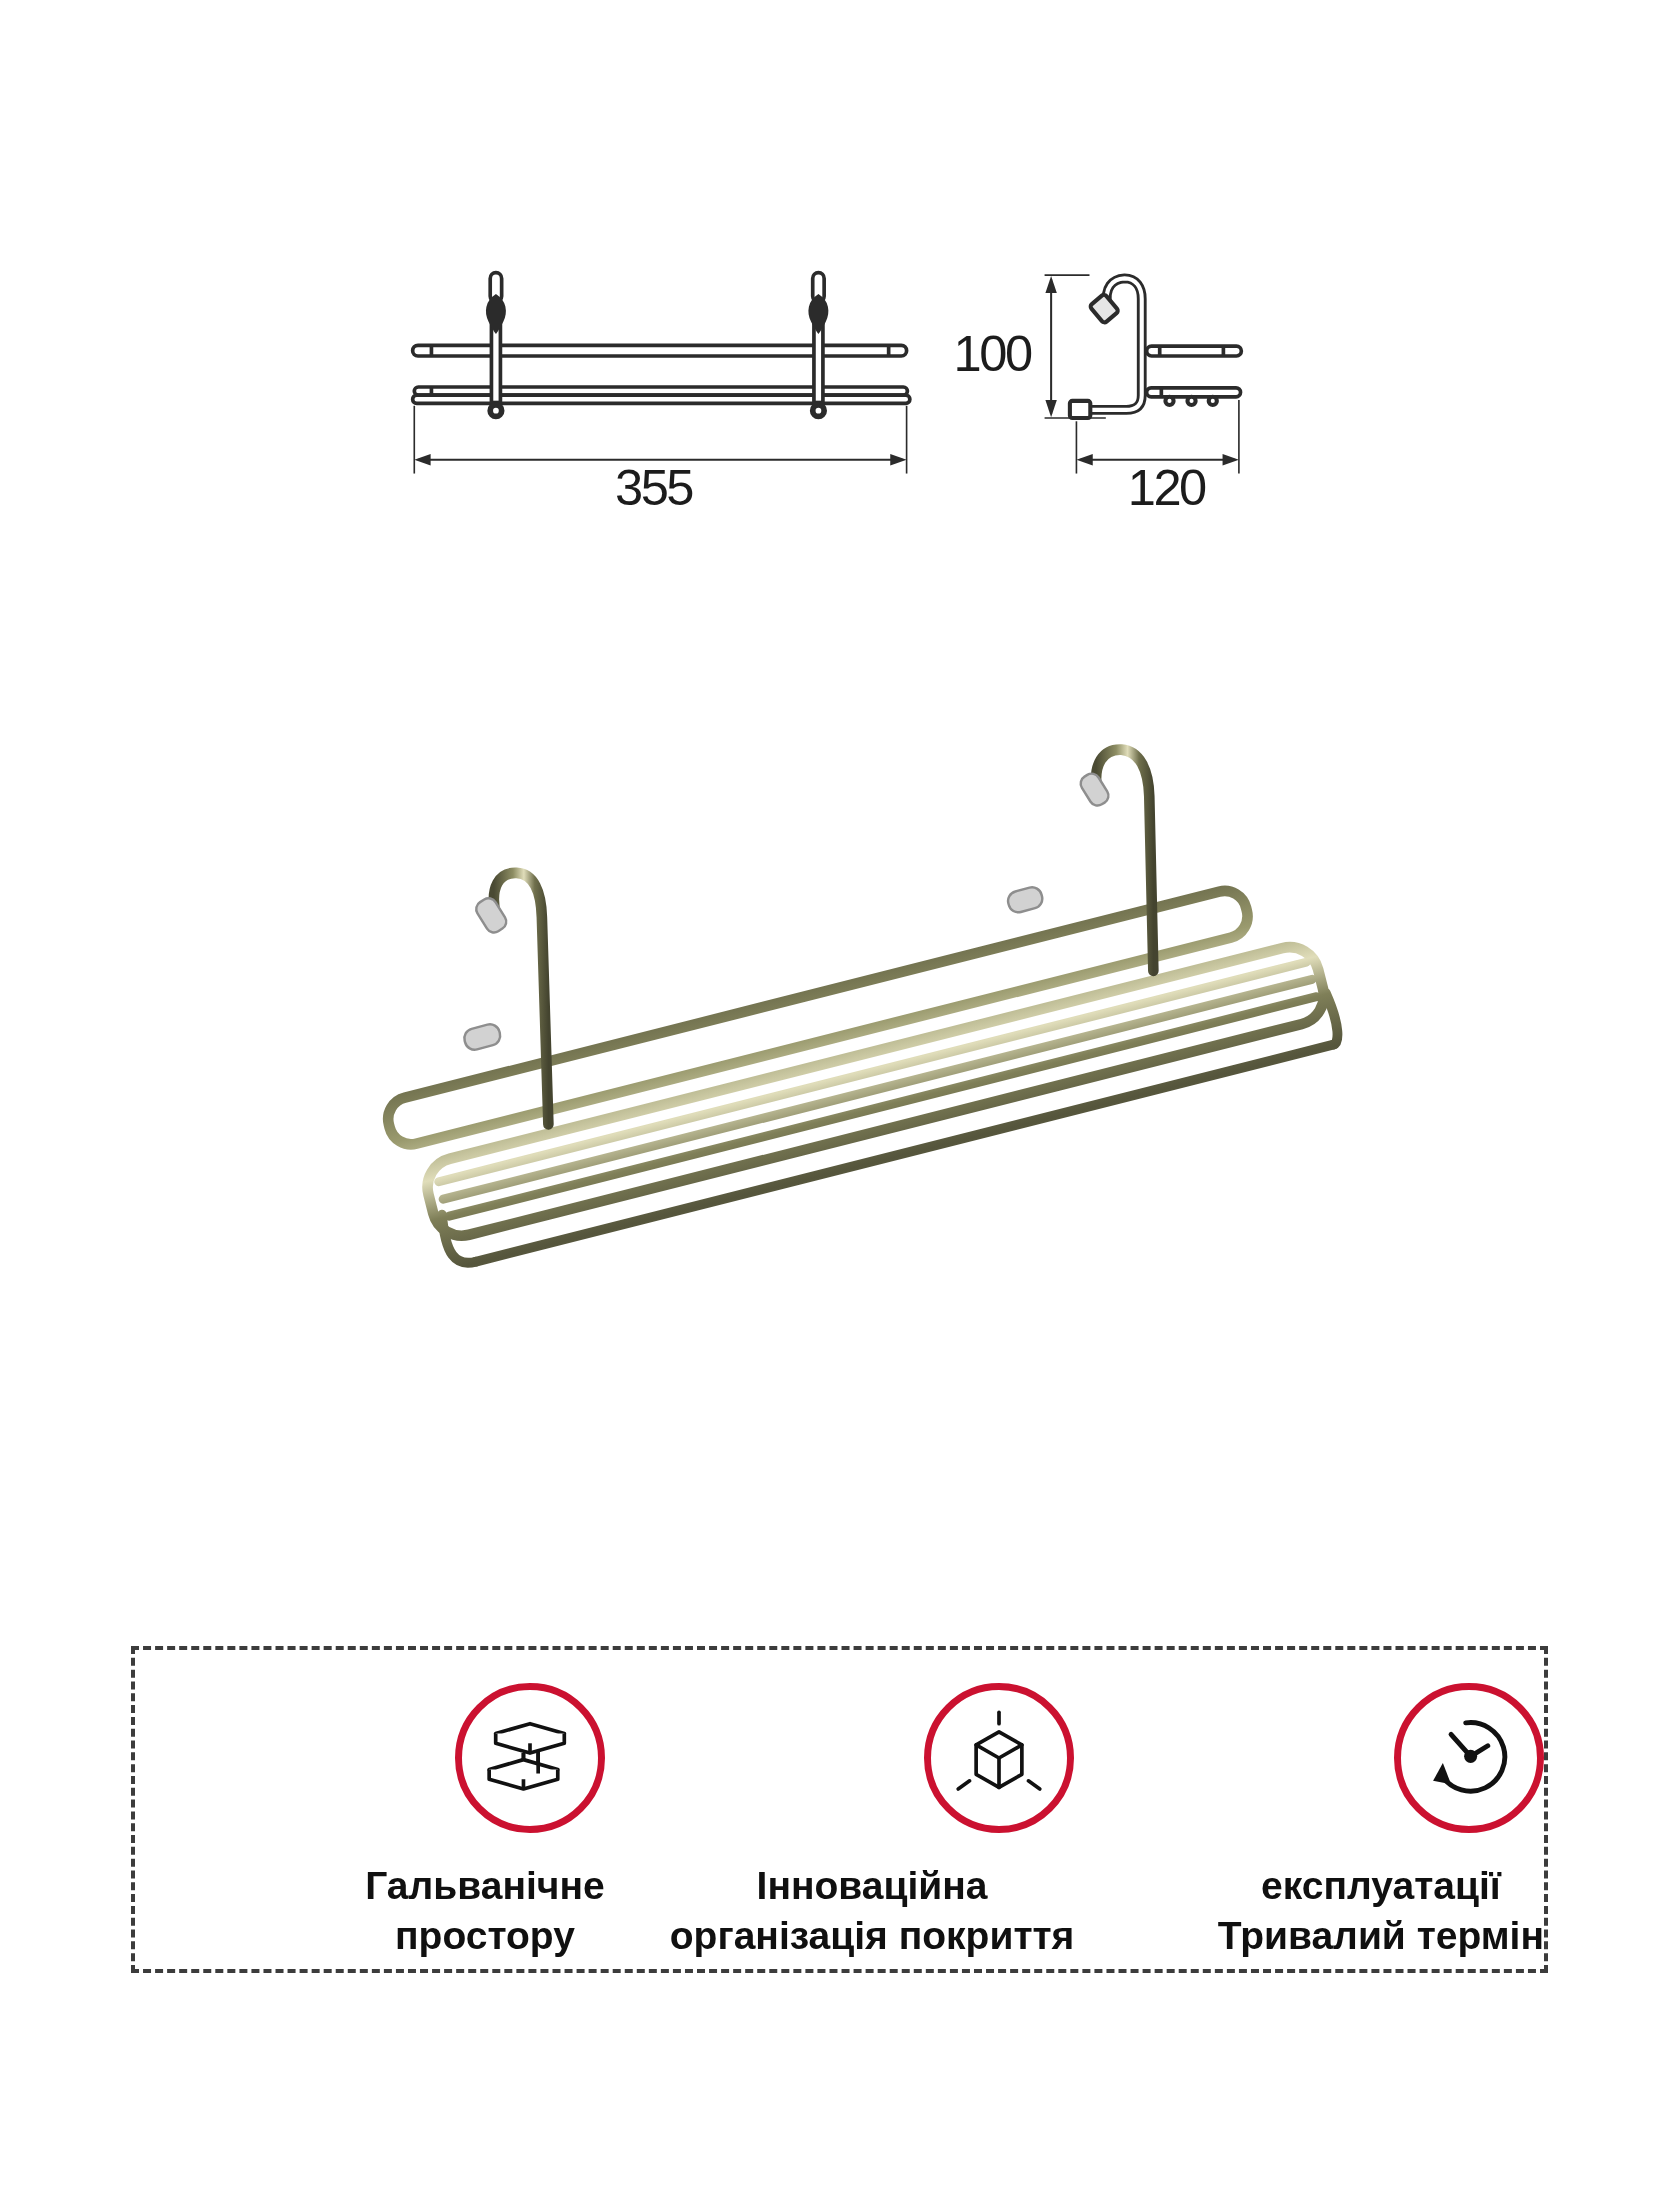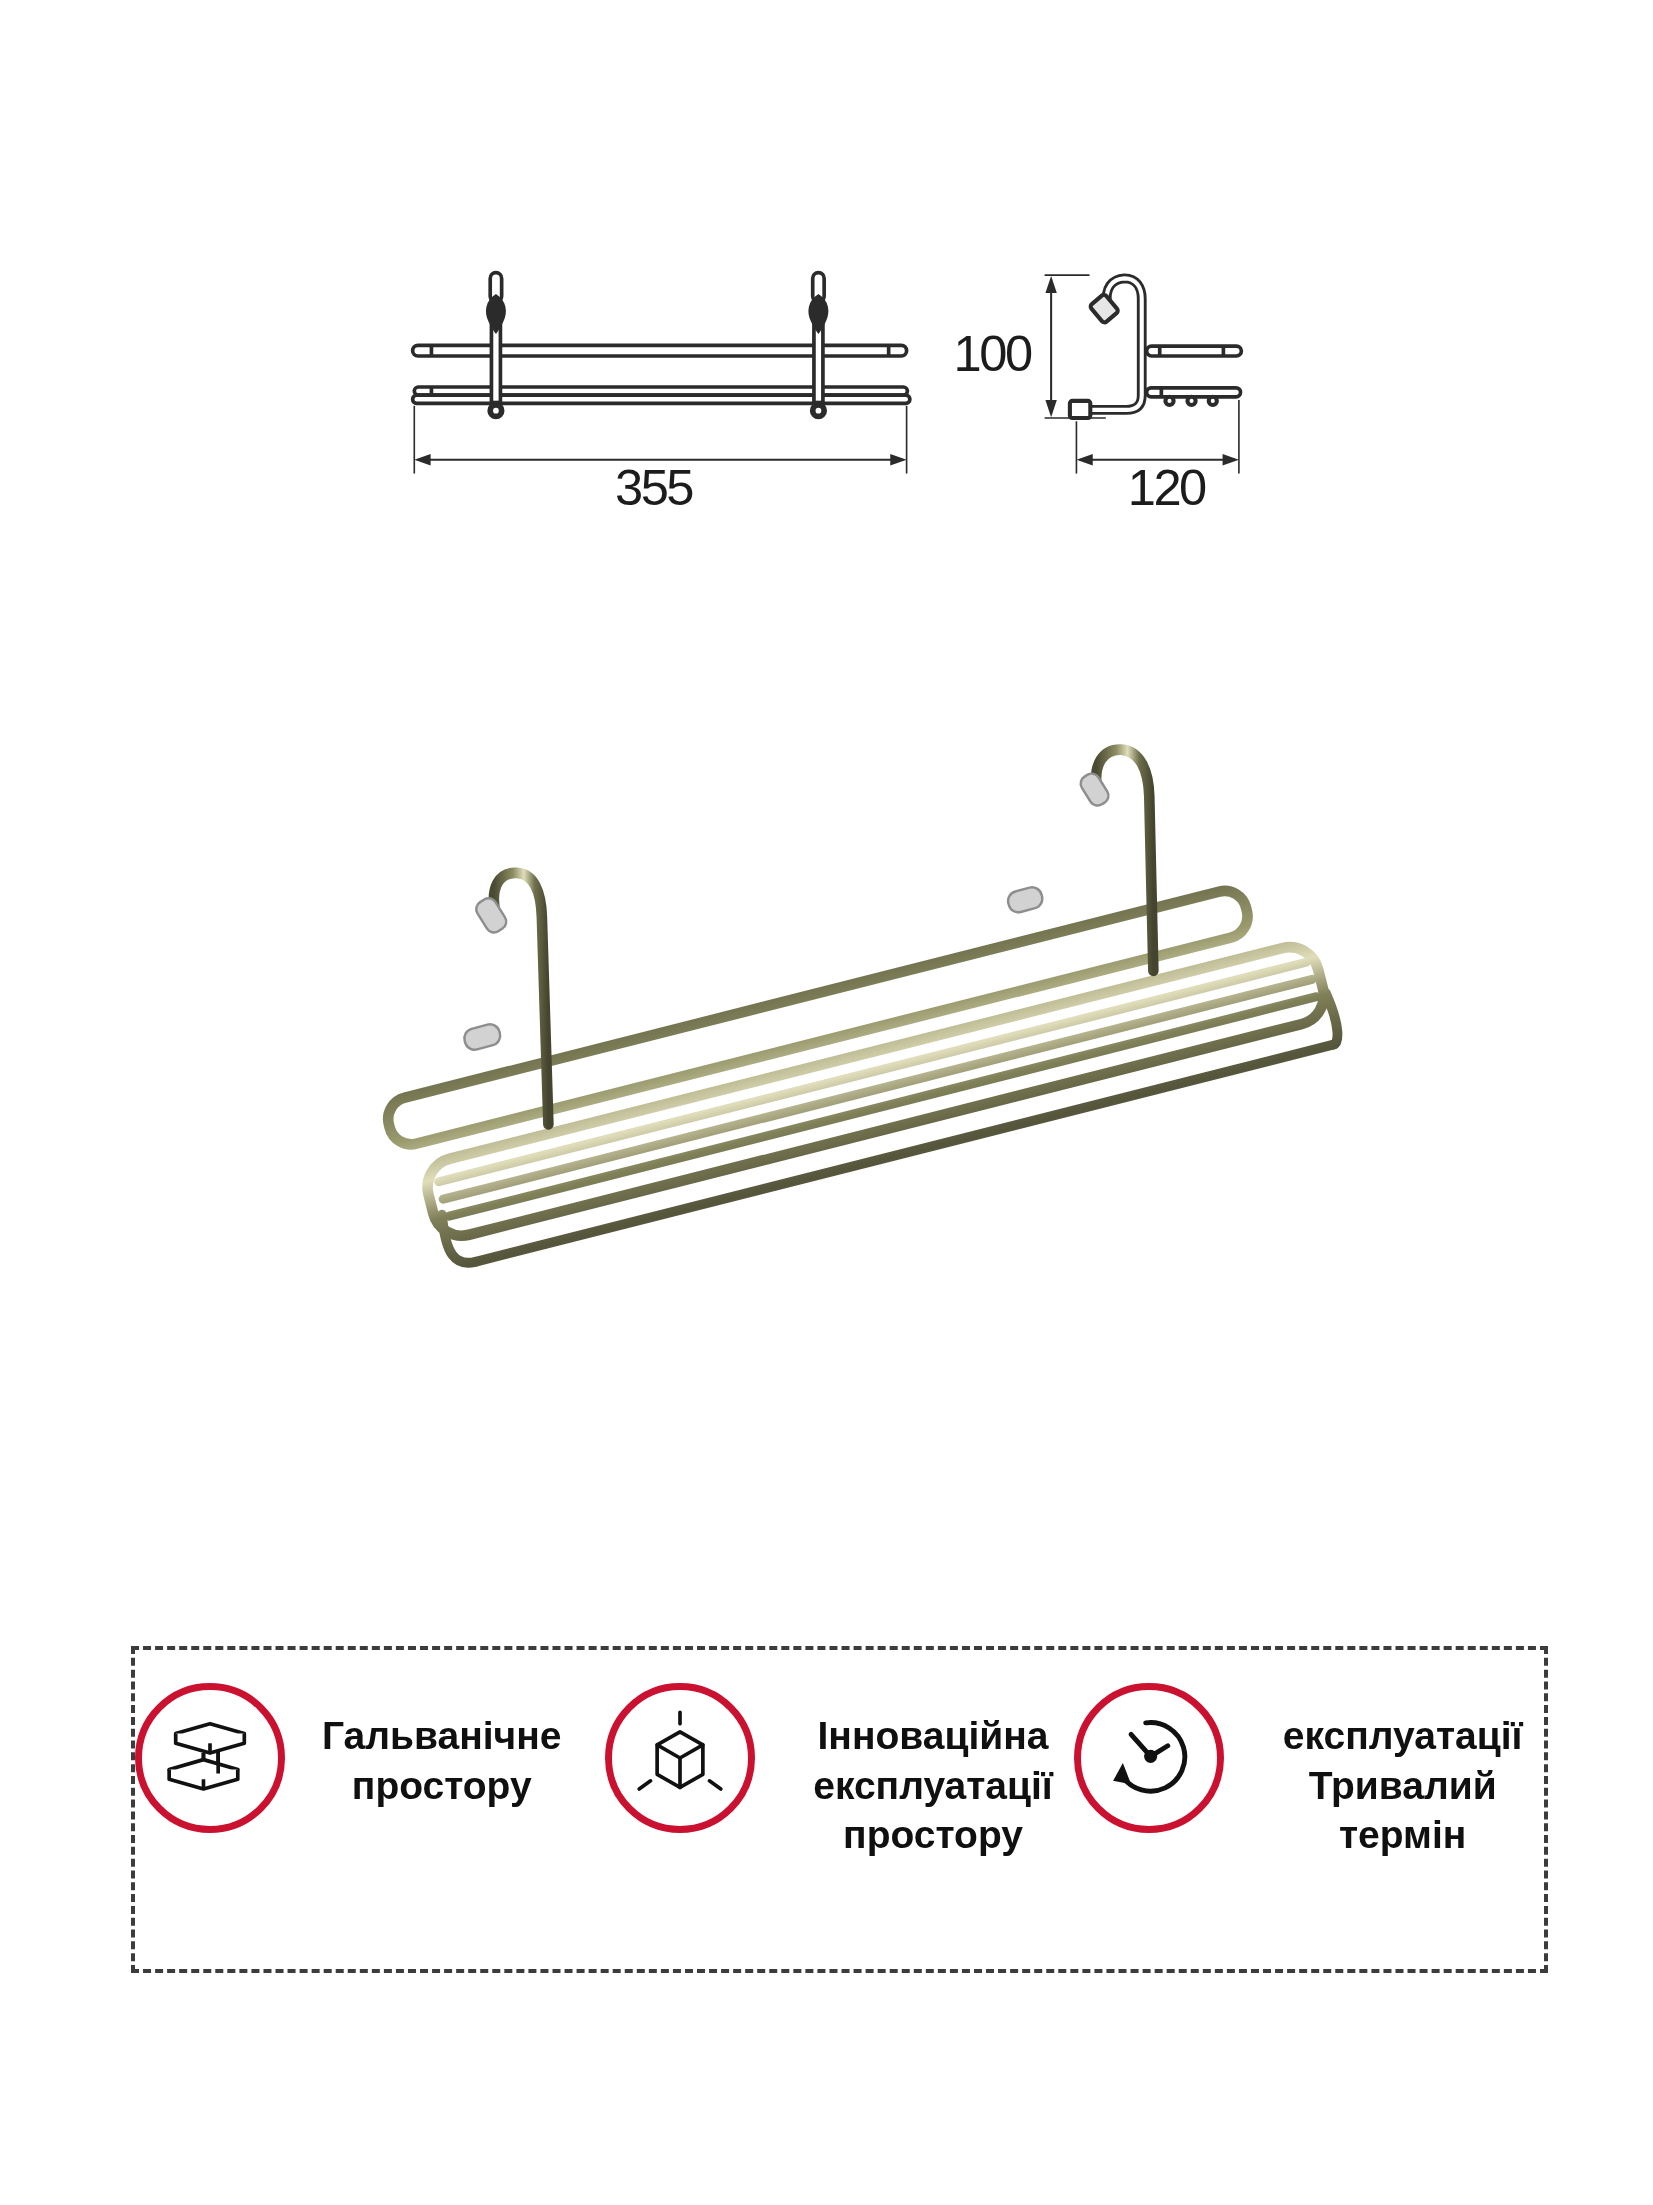--- a/index.html
+++ b/index.html
@@ -31,24 +31,23 @@
     width:1417px;height:327px;
     border:4.1px dashed var(--dash);
     box-sizing:border-box;
     display:flex;
     flex-direction:row;
     align-items:flex-start;
   }
   .feature{
     flex:1 1 0;
     display:flex;
-    flex-direction:row;
-    align-items:flex-start;
+    flex-direction:column;
+    align-items:flex-end;
     padding-top:33px;
-    gap:37px;
   }
   .badge{
     width:136px;height:136px;
     border:7.4px solid var(--red);
     border-radius:50%;
     display:flex;align-items:center;justify-content:center;
     background:#ffffff;
     flex:0 0 auto;
   }
   .badge svg{display:block;}
@@ -231,21 +230,21 @@
             <path d="M32 44 L60 60 L88 44"></path>
             <line x1="60" y1="60" x2="60" y2="96"></line>
             <line x1="60" y1="4" x2="60" y2="18"></line>
             <line x1="10" y1="98" x2="24" y2="88"></line>
             <line x1="110" y1="98" x2="96" y2="88"></line>
           </g>
         </svg>
       </div>
       <div class="feature-label">
         <span>Інноваційна</span>
-        <span>експлуатації простору</span>
+        <span>організація покриття</span>
       </div>
     </div>
 
     <div class="feature">
       <div class="badge">
         <svg width="98" height="98" viewBox="0 0 120 120">
           <g stroke="#111" stroke-width="6" fill="none" stroke-linecap="round">
             <path d="M 56 17 A 42 42 0 1 1 27 82"></path>
             <line x1="62" y1="58" x2="38" y2="31"></line>
             <line x1="62" y1="58" x2="83" y2="45"></line>

